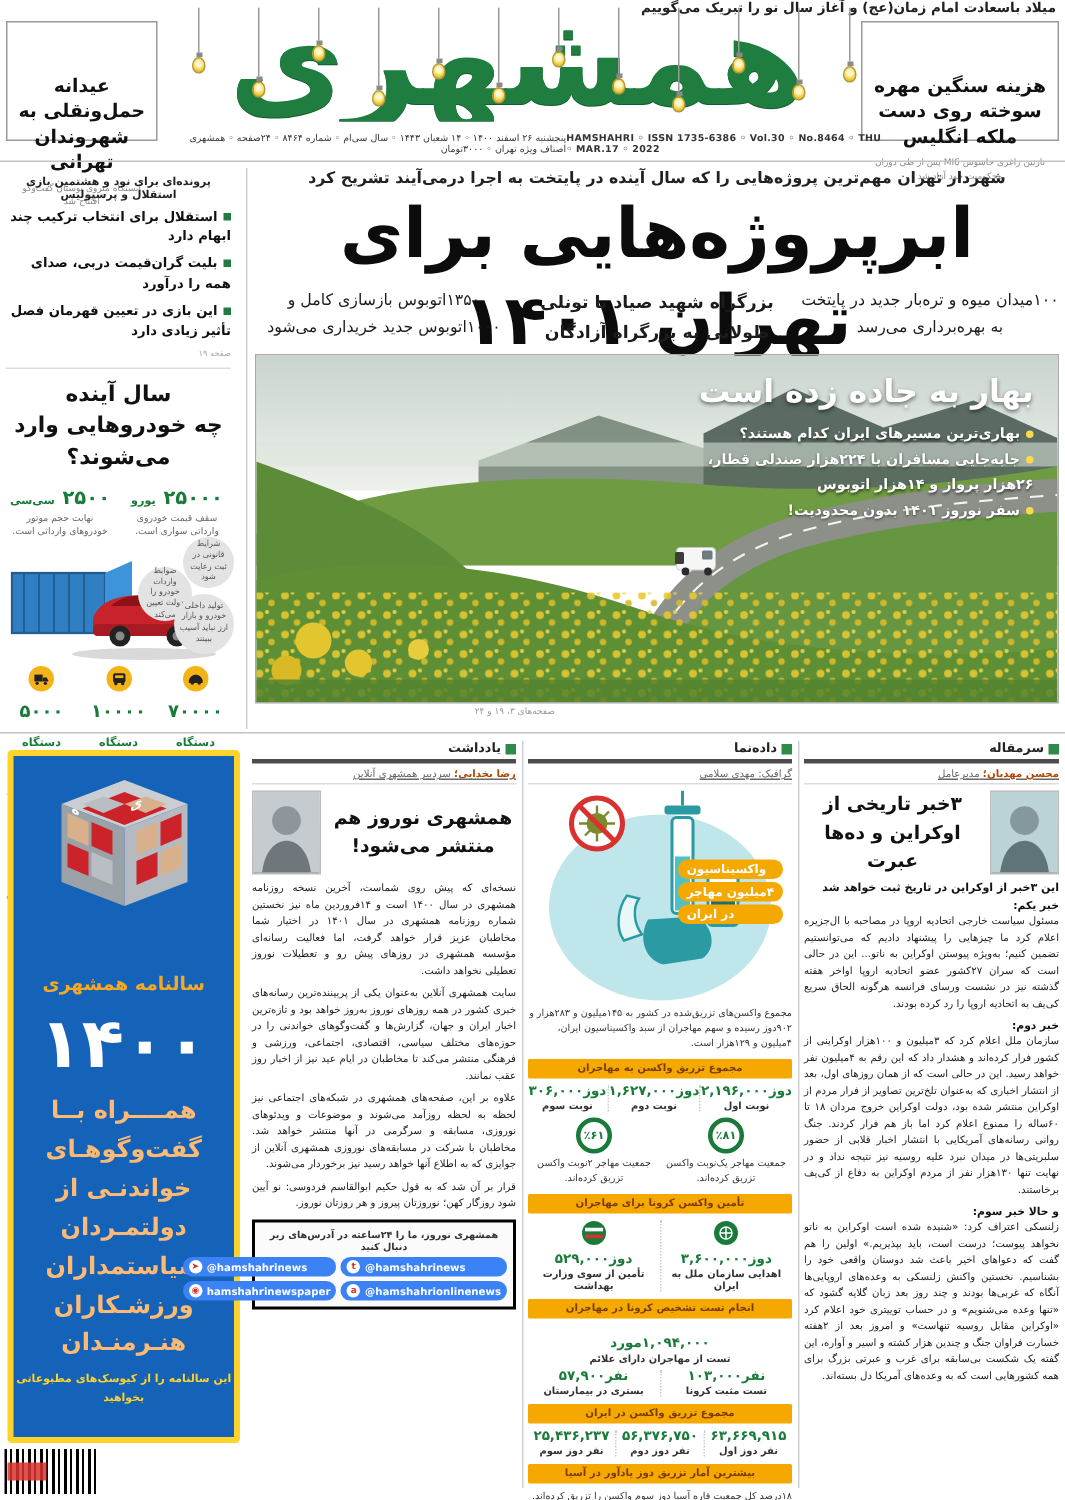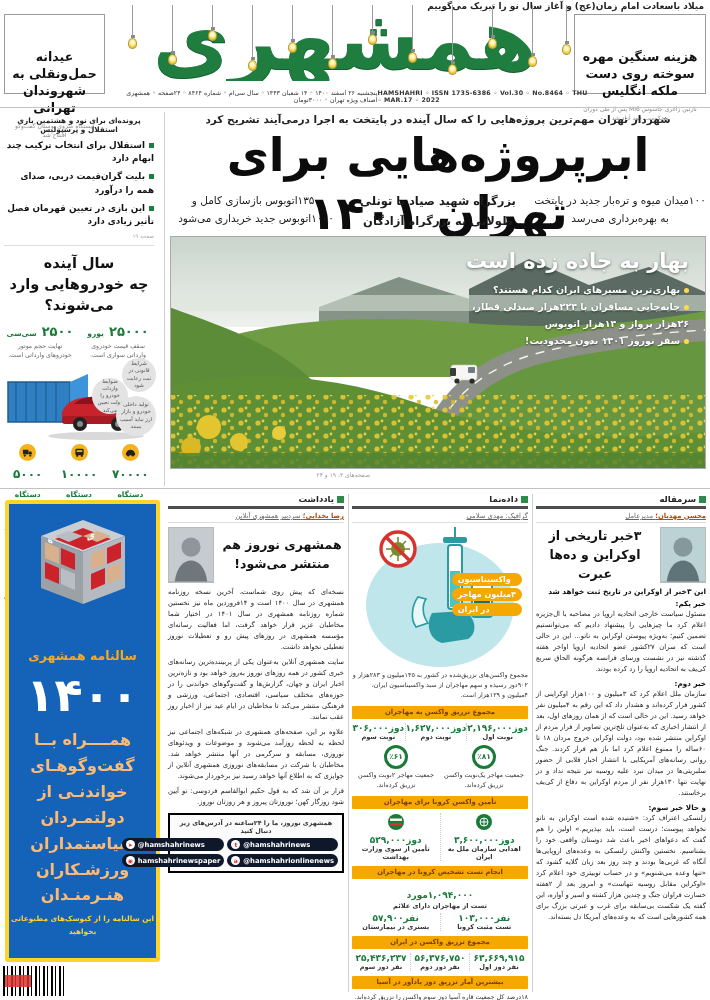--- a/index.html
+++ b/index.html
@@ -103,21 +103,21 @@
   .dlbl{font-size:6.6px;font-weight:bold;color:#333;}
   .circ-row{display:flex;margin-top:4px;text-align:center;}
   .circ-row .c{flex:1;}
   .donut{width:24px;height:24px;border-radius:50%;border:3px solid #1a7a3a;margin:0 auto 2px;
          display:flex;align-items:center;justify-content:center;font-size:7.5px;font-weight:900;color:#1a7a3a;}
   .note6{font-size:6.4px;color:#333;line-height:1.55;}
   
   .social{border:2px solid #000000;padding:4px;margin-top:5px;background:#fbfbfb;}
   .social .intro{font-size:6.4px;font-weight:bold;color:#333;text-align:center;margin-bottom:3px;}
   .pillgrid{display:grid;grid-template-columns:1fr 1fr;gap:3px;}
-  .pill{background:#0f172a;border-radius:8px;color:#fff;font-size:6.8px;font-weight:bold;
+  .pill{background:#3b82f6;border-radius:8px;color:#fff;font-size:6.8px;font-weight:bold;
         display:flex;align-items:center;gap:3px;padding:2px 4px;direction:ltr;justify-content:flex-start;}
   .picon{width:9px;height:9px;border-radius:50%;background:#fff;color:#d8322e;font-size:6px;
          display:flex;align-items:center;justify-content:center;font-weight:900;flex:0 0 auto;}
 </style>
 </head>
 <body>
 
 <div id="page">
 
   <div class="abs top-strip">میلاد باسعادت امام زمان(عج) و آغاز سال نو را تبریک می‌گوییم</div>

